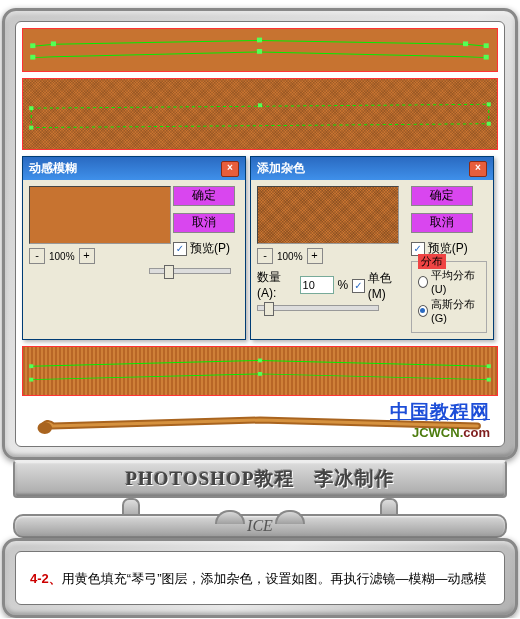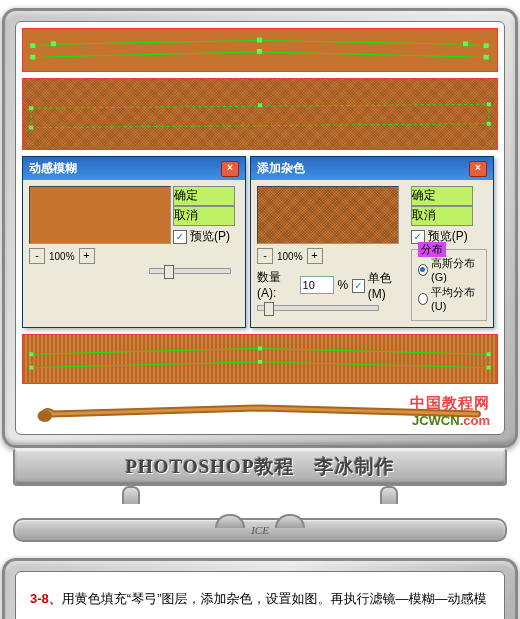--- a/index.html
+++ b/index.html
@@ -85,45 +85,45 @@
       repeating-linear-gradient(45deg, rgba(0,0,0,.15) 0 1px, transparent 1px 2px),
       repeating-linear-gradient(-45deg, rgba(0,0,0,.15) 0 1px, transparent 1px 2px),
       #c77330;
   }
   .dlg-row { display:flex; align-items:center; gap:4px; margin:4px 0; }
   .pct { font-size:10px; }
   .zoomb { width:14px;height:14px;border:1px solid #888;background:#ece9d8;text-align:center;line-height:12px;font-size:11px;}
   .inpt { width:28px; height:16px; border:1px solid #7a9; font-size:11px; padding:0 2px; }
   .lbl { font-size:12px; }
   .btns { float:right; width:66px; }
-  .btn { display:block; width:60px; height:18px; border:1px solid #888; background:#bef264; margin-bottom:0; font-size:12px; line-height:17px; }
+  .btn { display:block; width:60px; height:18px; border:1px solid #888; background:#d946ef; margin-bottom:7px; font-size:12px; text-align:center; line-height:17px; }
   .chk { display:flex; align-items:center; gap:3px; font-size:12px; margin-top:2px;}
   .chkbox { width:12px;height:12px;border:1px solid #666;background:#fff;display:inline-flex;align-items:center;justify-content:center;font-size:10px;color:#2a6ac1;}
   .dlg1 { width:222px; }
   .dlg2 { width:242px; }
   .dlg2 .body-flex { display:flex; gap:6px; }
   .group { border:1px solid #aaa; padding:4px 6px 6px 6px; position:relative; margin-top:4px; }
-  .group-title { position:absolute; top:-8px; left:6px; background:#d946ef; padding:0 3px; font-size:11px;}
+  .group-title { position:absolute; top:-8px; left:6px; background:#ef4444; padding:0 3px; font-size:11px;}
   .radio { display:flex; align-items:center; gap:3px; font-size:11px; margin:2px 0;}
   .rbox { width:10px;height:10px;border:1px solid #555;border-radius:50%;background:#fff;display:inline-flex;align-items:center;justify-content:center;}
   .rdot { width:5px;height:5px;background:#2a6ac1;border-radius:50%; }
   .dial { width:22px;height:22px;border:1px solid #666;border-radius:50%;background:radial-gradient(#fff,#ddd);position:relative;}
   .dial::after{content:"";position:absolute;left:50%;top:50%;width:10px;height:1px;background:#000;transform-origin:left;transform:rotate(0deg);}
   .slider { height:4px;background:#ddd;border:1px solid #999;position:relative;margin:4px 0 0 0;}
   .thumb { position:absolute;top:-4px;width:8px;height:12px;background:#ece9d8;border:1px solid #666;}
 
   .rope-area { height:40px; position:relative; }
   .rope-area svg { width:100%; height:100%; }
   .watermark {
     position:absolute; right:8px; bottom:2px; text-align:right;
     font-family: Arial, sans-serif; font-weight:bold;
   }
-  .wm1 { color:#ef4444; font-size:15px; letter-spacing:1px; }
+  .wm1 { color:#1d4ed8; font-size:19px; letter-spacing:1px;text-decoration:underline; }
   .wm2 { font-size:13px; }
-  .wm2 .jc { color:#4d7c0f; } .wm2 .cn { color:#4d7c0f; } .wm2 .com { color:#ef4444; }
+  .wm2 .jc { color:#4d7c0f; } .wm2 .cn { color:#4d7c0f; } .wm2 .com { color:#7f1d1d; }
 
   .plate {
     width:490px; margin:0 auto;
     background: linear-gradient(#dcdcdc,#a9a9a9);
     border:2px solid #888; border-top:2px solid #eee;
     border-radius:4px;
     text-align:center;
     position:relative;
     box-shadow: inset 0 1px 2px rgba(255,255,255,.7), inset 0 -2px 3px rgba(0,0,0,.3);
   }
@@ -133,25 +133,25 @@
     font-weight:bold;
     line-height:34px;
     color:#444;
     text-shadow: 1px 1px 0 #fff, -1px -1px 0 #888;
     letter-spacing:1px;
     font-size:19px;
   }
   .hooks { display:flex; justify-content:center; gap:240px; height:16px; }
   .hook { width:14px;height:16px;border:2px solid #888;border-bottom:none;border-radius:7px 7px 0 0; background:linear-gradient(#ddd,#aaa);}
   .deco-bar {
-    width:490px;margin:16px auto;height:20px;
+    width:490px;margin:0 auto;height:20px;
     background:linear-gradient(#d8d8d8,#a0a0a0);
     border:2px solid #888;border-radius:10px;
     display:flex;align-items:center;justify-content:center;
-    font-family:serif;font-style:italic;font-size:11px;color:#555;
+    font-family:serif;font-style:italic;font-size:16px;color:#555;
     box-shadow: inset 0 1px 2px rgba(255,255,255,.7);
     position:relative;
   }
   .deco-bar::before,.deco-bar::after{
     content:"";position:absolute;top:-6px;width:26px;height:12px;
     border:2px solid #888;border-bottom:none;border-radius:14px 14px 0 0;
     background:linear-gradient(#d8d8d8,#a0a0a0);
   }
   .deco-bar::before{left:200px;} .deco-bar::after{right:200px;}
   .frame2 { margin-top:0; }
@@ -248,28 +248,28 @@
             <div style="width:82px">
               <span class="btn">确定</span>
               <span class="btn">取消</span>
               <div class="chk">
                 <span class="chkbox">✓</span>
                 <span>预览(P)</span>
               </div>
               <div class="group">
                 <span class="group-title">分布</span>
                 <div class="radio">
+                  <span class="rbox"></span>
+                  <span>平均分布(U)</span>
+                </div>
+                <div class="radio">
                   <span class="rbox">
                       <span class="rdot"></span>
                     </span>
                   <span>高斯分布(G)</span>
-                </div>
-                <div class="radio">
-                  <span class="rbox"></span>
-                  <span>平均分布(U)</span>
                 </div>
               </div>
             </div>
           </div>
         </div>
       </div>
     </div>
 
     <div class="strip blur">
       <svg viewBox="0 0 460 50" preserveAspectRatio="none">
@@ -310,16 +310,16 @@
   <div class="hook"></div>
 </div>
 
 <div class="deco-bar">
   <span>ICE</span>
 </div>
 
 <div class="frame frame2">
   <div class="inner">
     <div class="instr">
-      <span class="step-num">3-8、</span><span>用黄色填充“琴弓”图层，添加杂色，设置如图。再执行滤镜—模糊—动感模</span><br>
+      <span class="step-num">4-2、</span><span>用黄色填充“琴弓”图层，添加杂色，设置如图。再执行滤镜—模糊—动感模</span><br>
     </div>
   </div>
 </div>
 
 </body></html>

